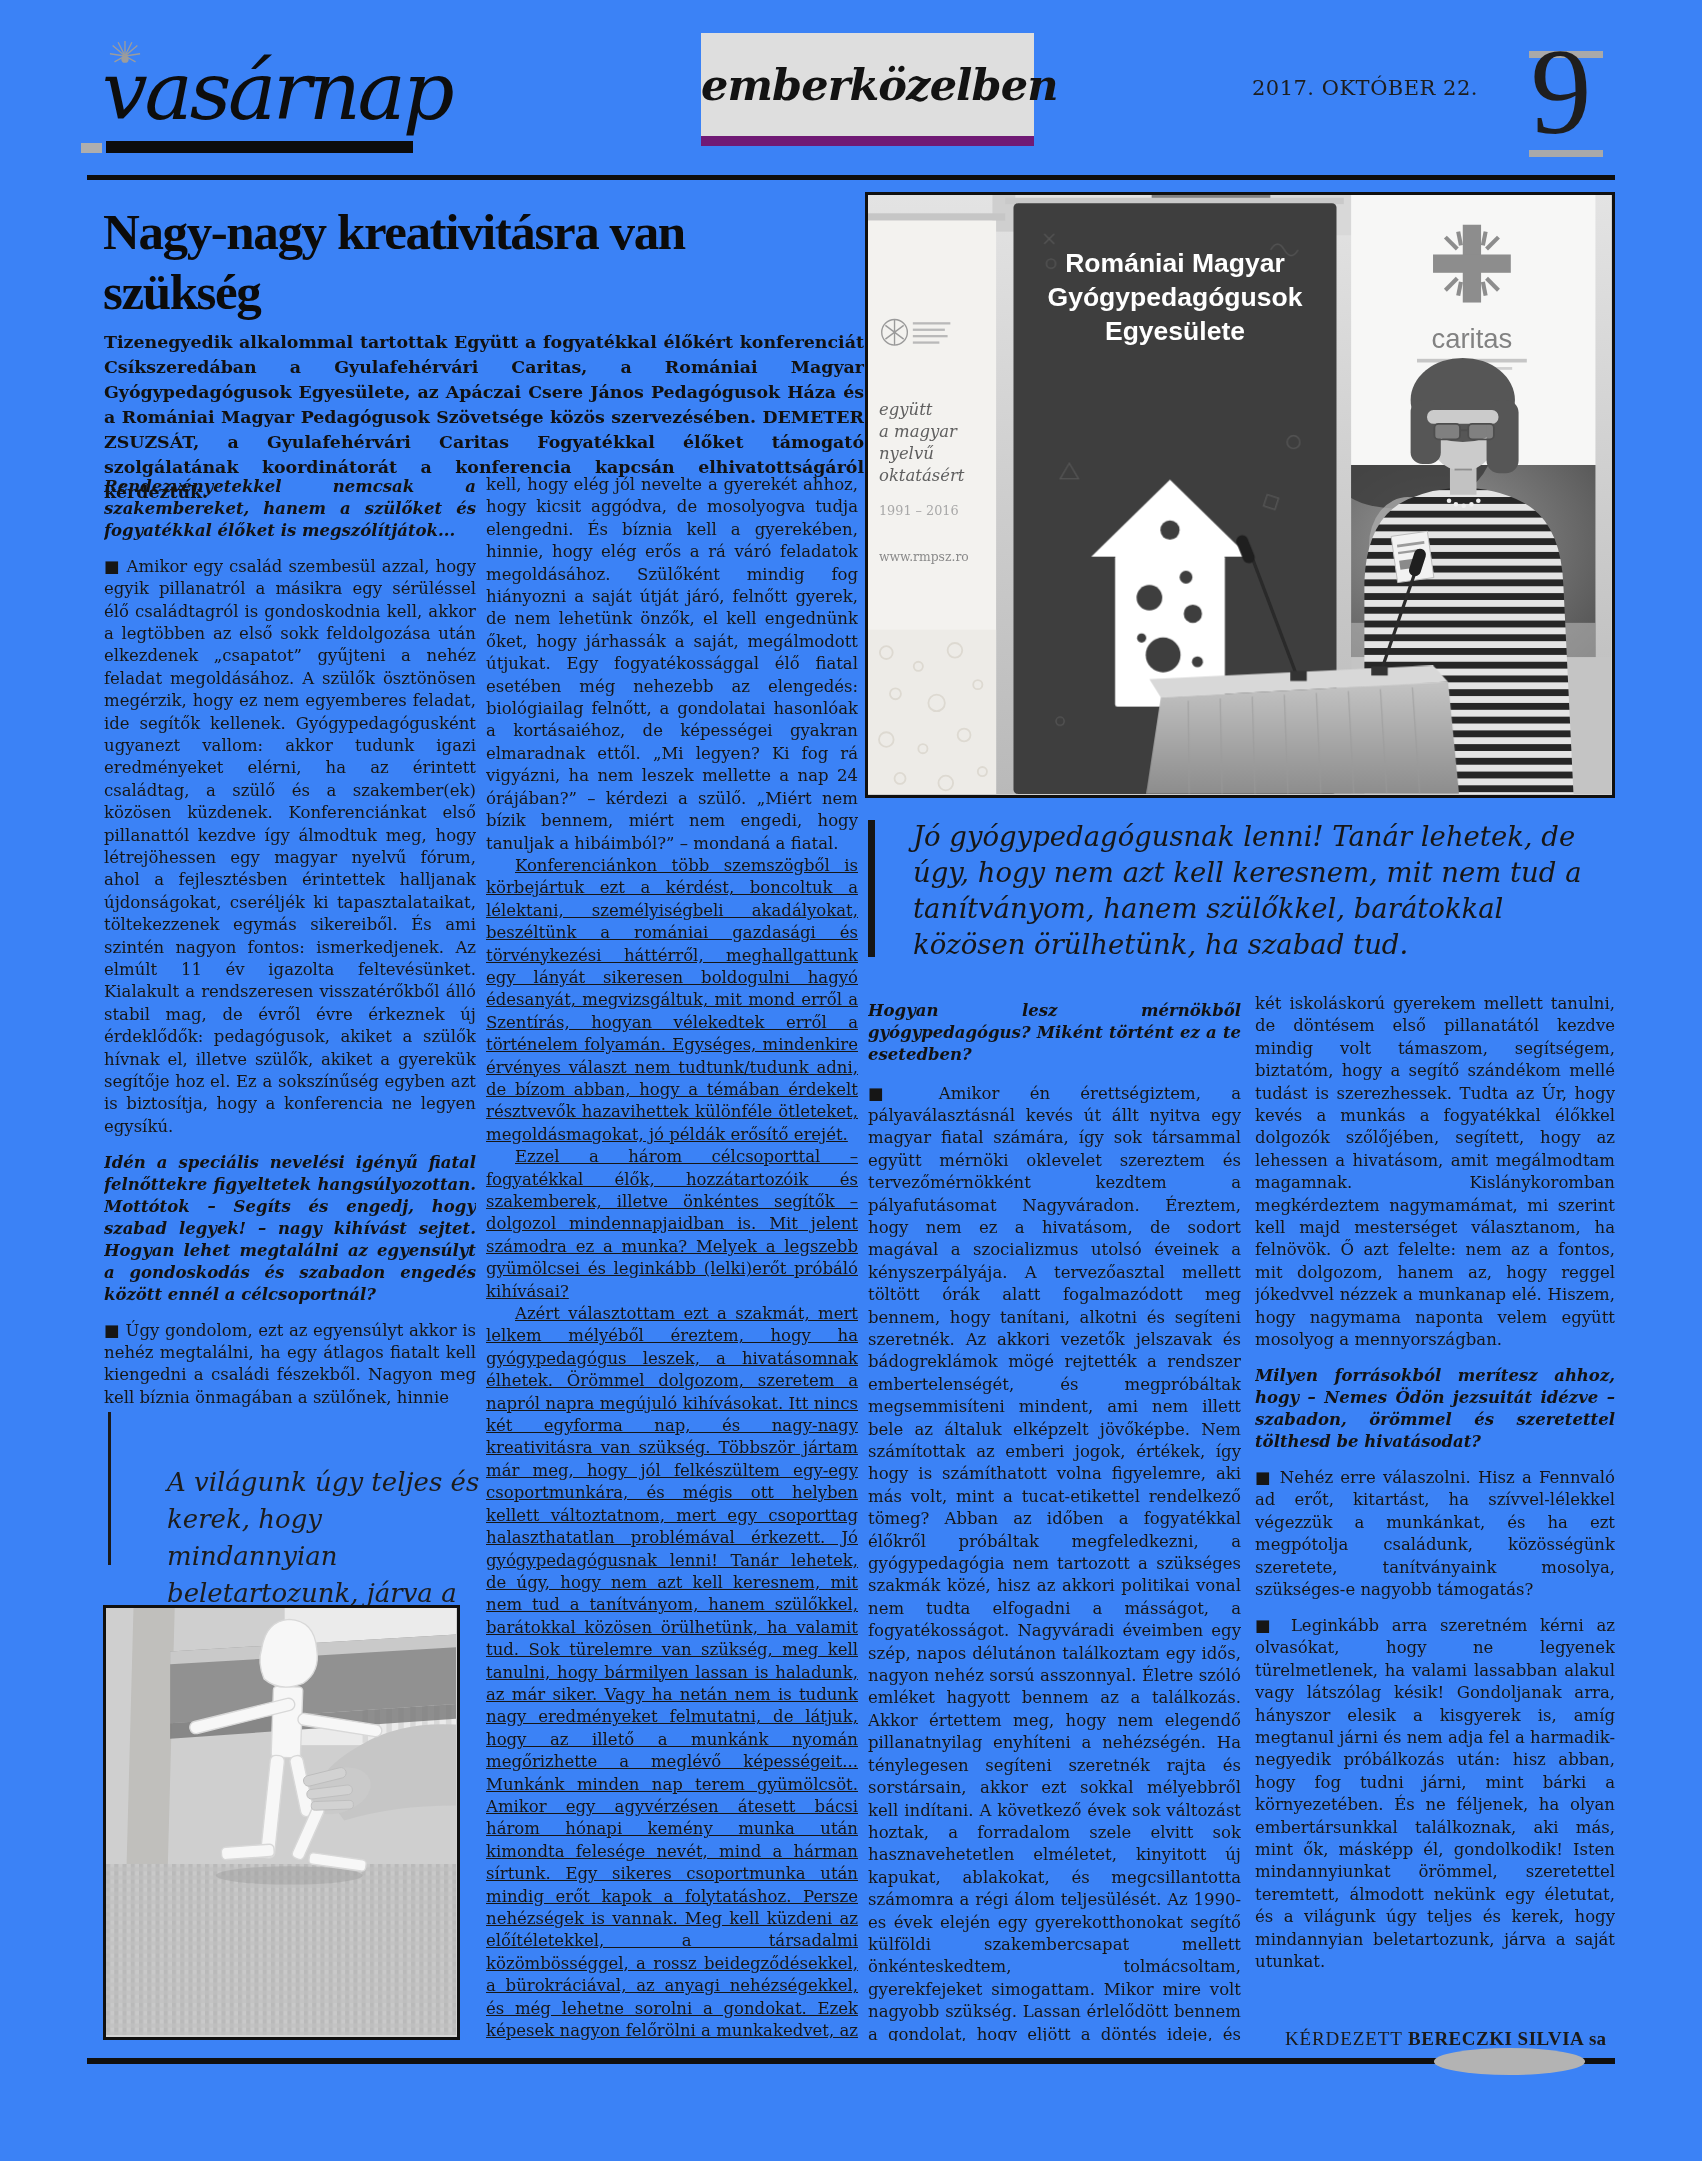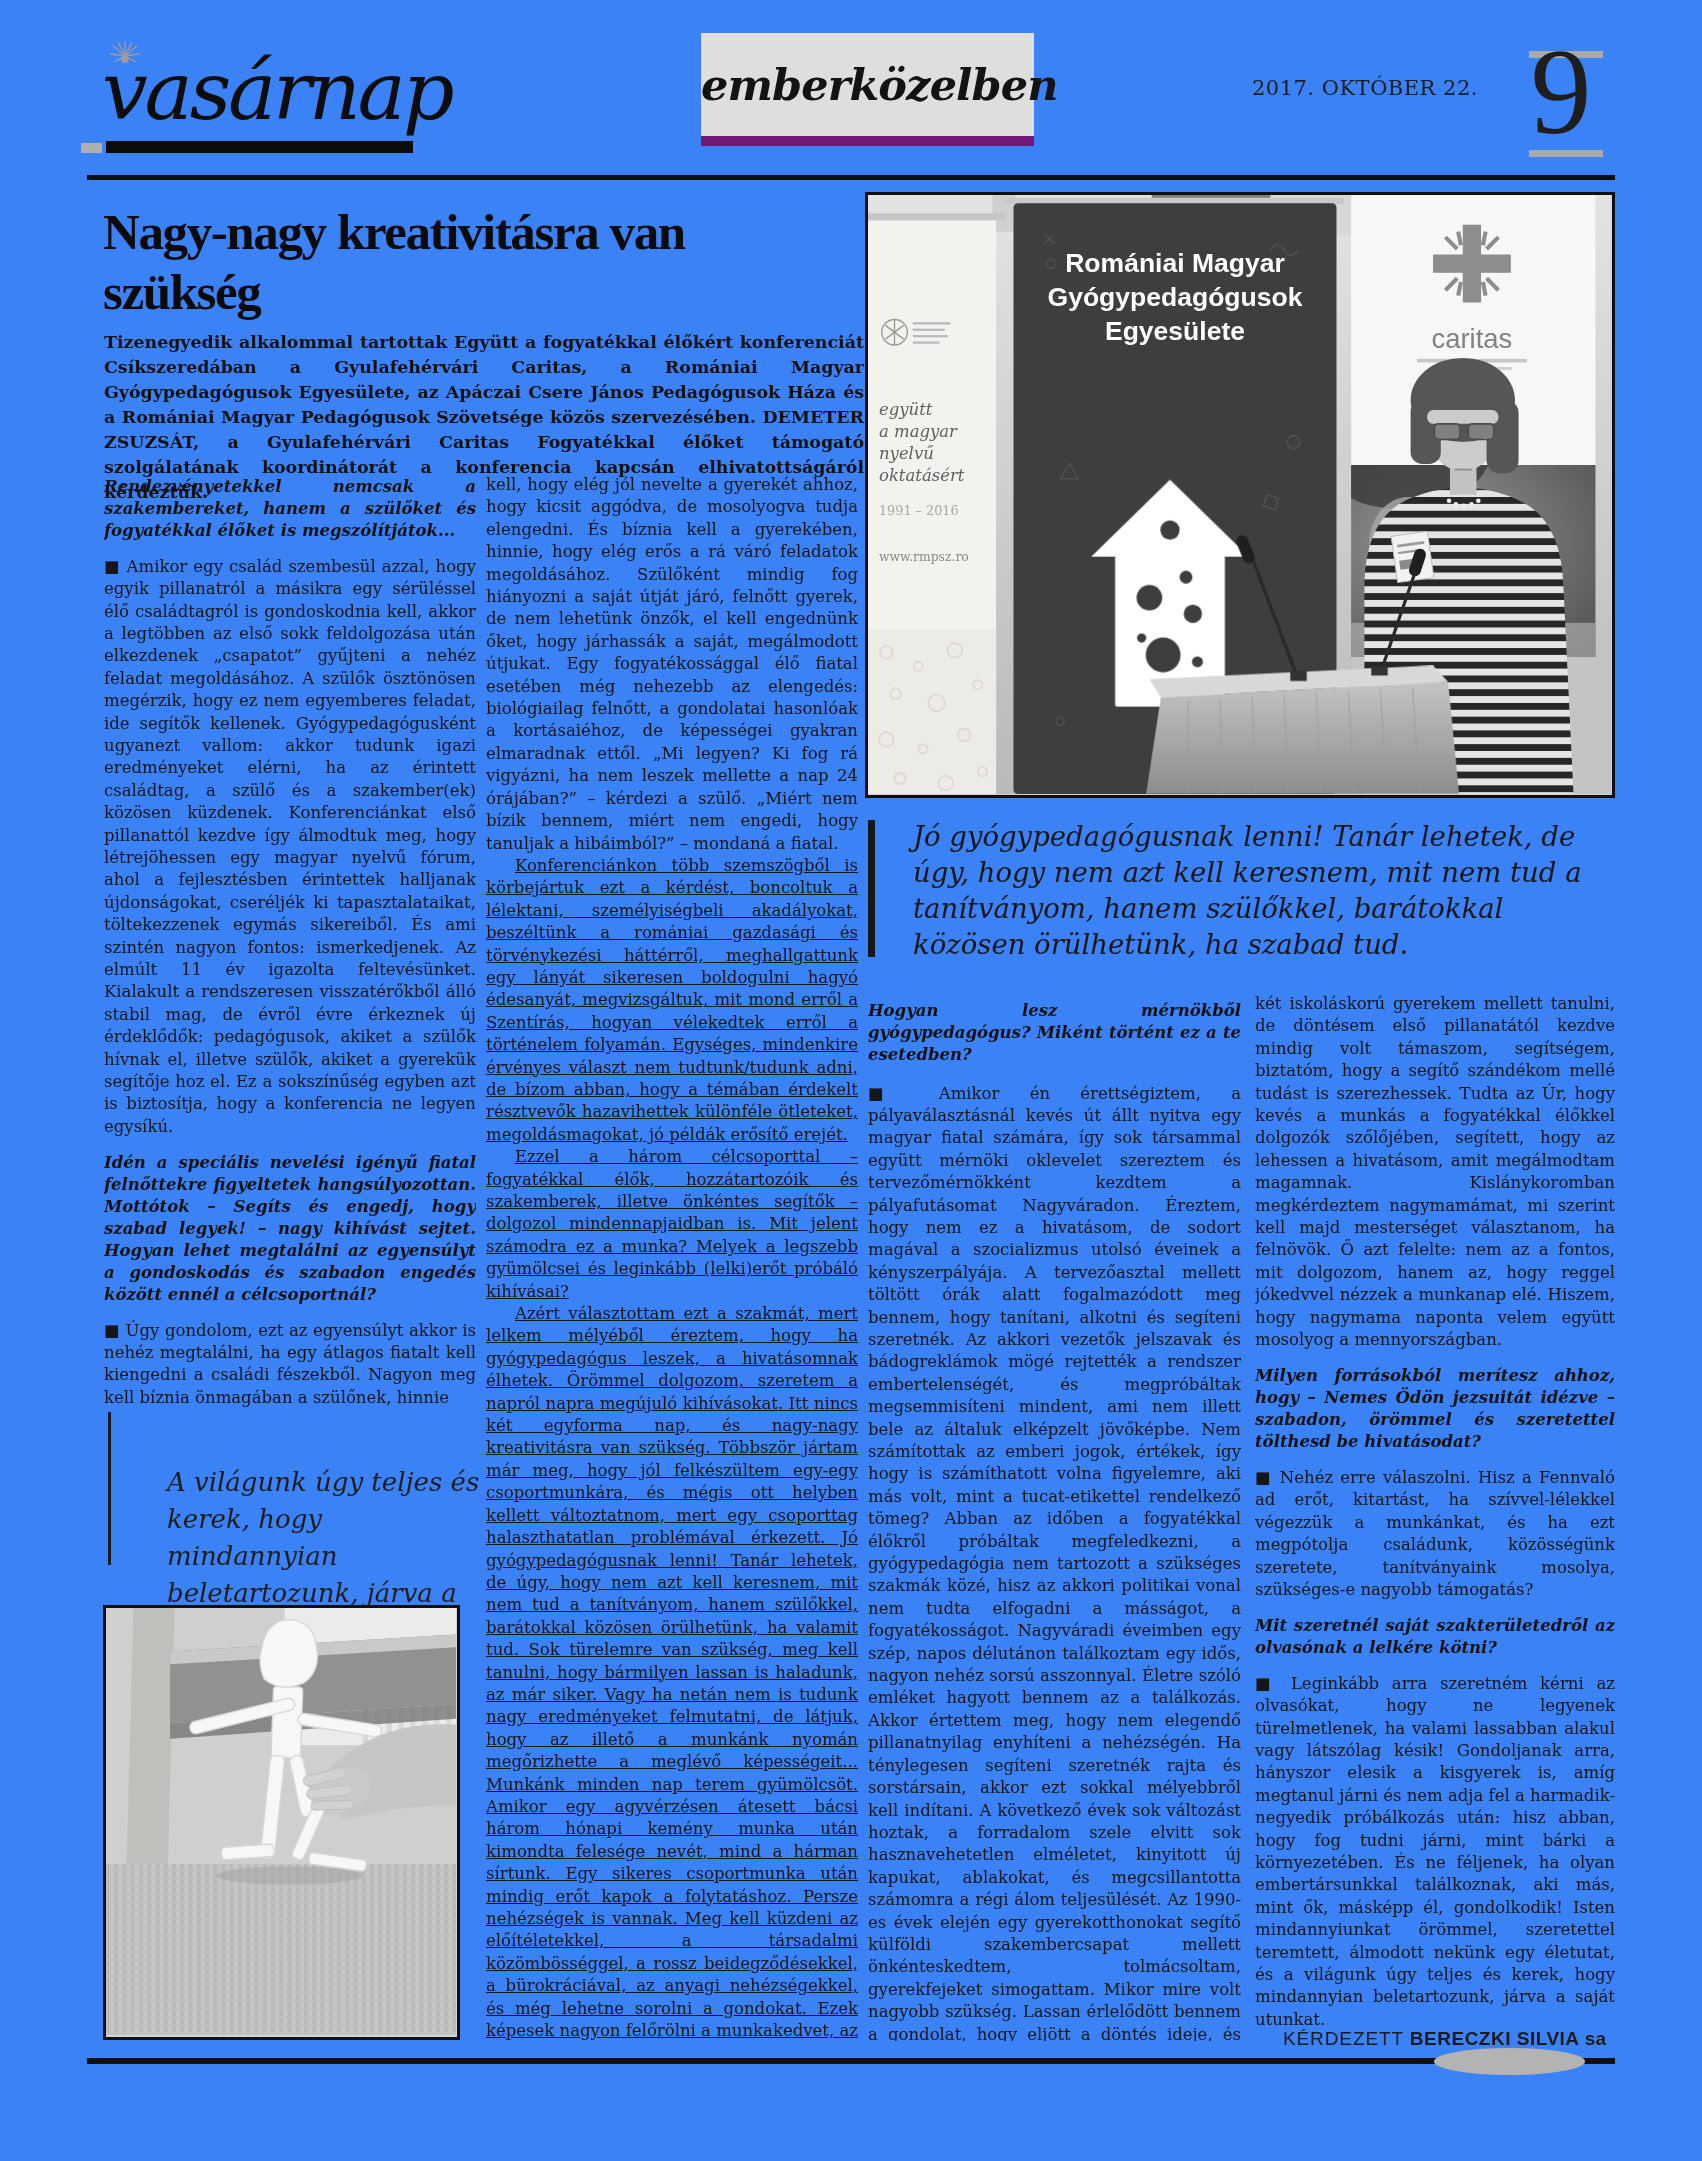--- a/index.html
+++ b/index.html
@@ -52,21 +52,21 @@
 
   
   .photo-main{left:865px;top:192px;width:750px;height:606px;border:3.7px solid #101010;
               box-sizing:border-box;background:#cfcfcf;}
   .photo-small{left:103px;top:1605px;width:357px;height:435px;border:3.7px solid #101010;
                box-sizing:border-box;background:#d4d4d4;}
   .photo-main svg,.photo-small svg{display:block;}
 
   
   .byline{left:1098px;top:2028px;width:508px;text-align:right;
-          font-family:Liberation Sans, sans-serif;font-size:19px;color:#1a1a1a;white-space:nowrap;}
+          font-family:Liberation Serif, serif;font-size:19px;color:#1a1a1a;white-space:nowrap;}
   .byline .bl-prefix{font-weight:500;letter-spacing:0.9px;}
   .byline .bl-name{font-weight:800;letter-spacing:0.5px;}
   .byline .bl-suffix{font-weight:800;}
   .bottom-rule{left:87px;top:2058px;width:1528px;height:6px;background:#101010;}
   .bottom-ellipse{left:1434px;top:2048px;width:151px;height:26.5px;background:#b3b3b3;border-radius:50%;}
 
   svg text{font-family:"Liberation Sans",sans-serif;}
   svg text.ser{font-family:"DejaVu Serif",serif;}
 </style>
 </head>
@@ -348,21 +348,20 @@
 
   <div class="abs col" id="col3">
     <p class="kicker" style="margin-bottom:16.5px;">Hogyan lesz mérnökből gyógypedagógus? Miként történt ez a te esetedben?</p>
     <p class="body">■ Amikor én érettségiztem, a pályaválasztásnál kevés út állt nyitva egy magyar fiatal számára, így sok társammal együtt mérnöki oklevelet szereztem és tervezőmérnökként kezdtem a pályafutásomat Nagyváradon. Éreztem, hogy nem ez a hivatásom, de sodort magával a szocializmus utolsó éveinek a kényszerpályája. A tervezőasztal mellett töltött órák alatt fogalmazódott meg bennem, hogy tanítani, alkotni és segíteni szeretnék. Az akkori vezetők jelszavak és bádogreklámok mögé rejtették a rendszer embertelenségét, és megpróbáltak megsemmisíteni mindent, ami nem illett bele az általuk elképzelt jövőképbe. Nem számítottak az emberi jogok, értékek, így hogy is számíthatott volna figyelemre, aki más volt, mint a tucat-etikettel rendelkező tömeg? Abban az időben a fogyatékkal élőkről próbáltak megfeledkezni, a gyógypedagógia nem tartozott a szükséges szakmák közé, hisz az akkori politikai vonal nem tudta elfogadni a másságot, a fogyatékosságot. Nagyváradi éveimben egy szép, napos délutánon találkoztam egy idős, nagyon nehéz sorsú asszonnyal. Életre szóló emléket hagyott bennem az a találkozás. Akkor értettem meg, hogy nem elegendő pillanatnyilag enyhíteni a nehézségén. Ha ténylegesen segíteni szeretnék rajta és sorstársain, akkor ezt sokkal mélyebbről kell indítani. A következő évek sok változást hoztak, a forradalom szele elvitt sok hasznavehetetlen elméletet, kinyitott új kapukat, ablakokat, és megcsillantotta számomra a régi álom teljesülését. Az 1990-es évek elején egy gyerekotthonokat segítő külföldi szakembercsapat mellett önkénteskedtem, tolmácsoltam, gyerekfejeket simogattam. Mikor mire volt nagyobb szükség. Lassan érlelődött bennem a gondolat, hogy eljött a döntés ideje, és engednem kell a segítő szakma felé terelgető belső, hívó szónak. Felnőtt fejjel felvételiztem a gyógypedagógiára, nem kevés áldozatot kívánt</p>
   </div>
 
   <div class="abs col" id="col4">
     <p class="body mb">két iskoláskorú gyerekem mellett tanulni, de döntésem első pillanatától kezdve mindig volt támaszom, segítségem, biztatóm, hogy a segítő szándékom mellé tudást is szerezhessek. Tudta az Úr, hogy kevés a munkás a fogyatékkal élőkkel dolgozók szőlőjében, segített, hogy az lehessen a hivatásom, amit megálmodtam magamnak. Kislánykoromban megkérdeztem nagymamámat, mi szerint kell majd mesterséget választanom, ha felnövök. Ő azt felelte: nem az a fontos, mit dolgozom, hanem az, hogy reggel jókedvvel nézzek a munkanap elé. Hiszem, hogy nagymama naponta velem együtt mosolyog a mennyországban.</p>
     <p class="kicker mb">Milyen forrásokból merítesz ahhoz, hogy – Nemes Ödön jezsuitát idézve – szabadon, örömmel és szeretettel tölthesd be hivatásodat?</p>
     <p class="body mb">■ Nehéz erre válaszolni. Hisz a Fennvaló ad erőt, kitartást, ha szívvel-lélekkel végezzük a munkánkat, és ha ezt megpótolja családunk, közösségünk szeretete, tanítványaink mosolya, szükséges-e nagyobb támogatás?</p>
-    <p class="kicker mb">Mit szeretnél saját szakterületedről az olvasónak a lelkére kötni?</p>
     <p class="body">■ Leginkább arra szeretném kérni az olvasókat, hogy ne legyenek türelmetlenek, ha valami lassabban alakul vagy látszólag késik! Gondoljanak arra, hányszor elesik a kisgyerek is, amíg megtanul járni és nem adja fel a harmadik-negyedik próbálkozás után: hisz abban, hogy fog tudni járni, mint bárki a környezetében. És ne féljenek, ha olyan embertársunkkal találkoznak, aki más, mint ők, másképp él, gondolkodik! Isten mindannyiunkat örömmel, szeretettel teremtett, álmodott nekünk egy életutat, és a világunk úgy teljes és kerek, hogy mindannyian beletartozunk, járva a saját utunkat.</p>
   </div>
 
   <div class="abs byline">
     <span class="bl-prefix">KÉRDEZETT </span><span class="bl-name">BERECZKI SILVIA</span><span class="bl-suffix"> sa</span>
   </div>
   <div class="abs bottom-rule"></div>
   <div class="abs bottom-ellipse"></div>
 
 </div>

